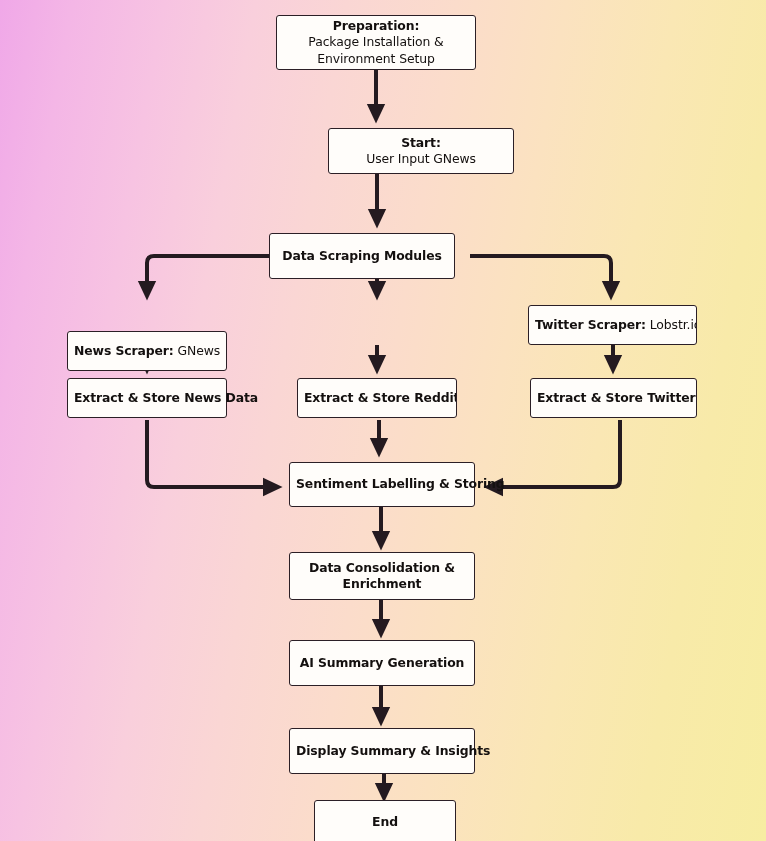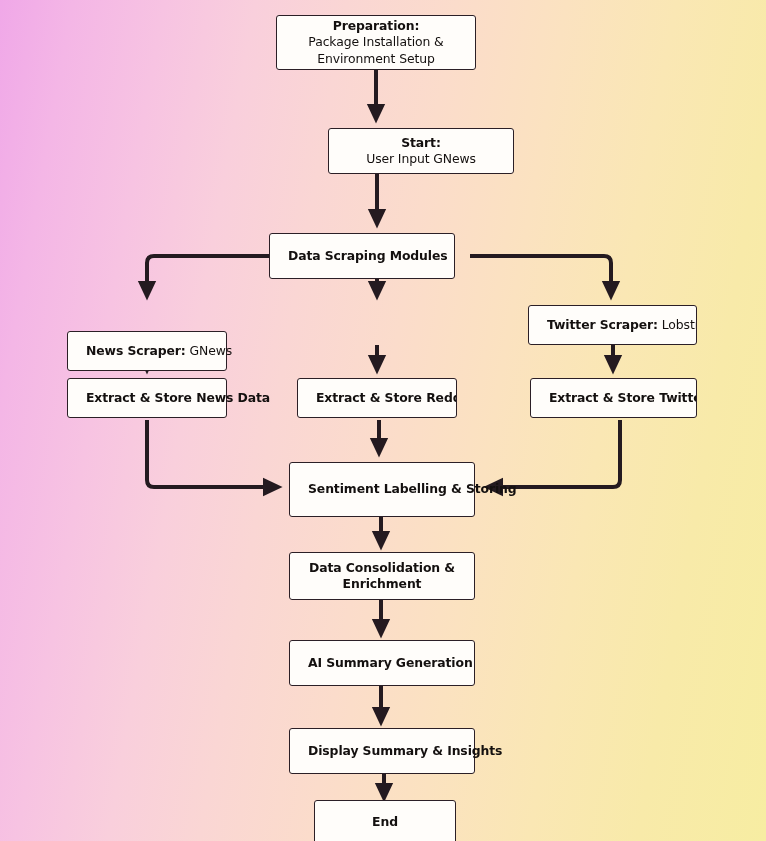--- a/index.html
+++ b/index.html
@@ -43,21 +43,21 @@
     border: 1.6px solid #2b1f26;
     border-radius: 3px;
     display: flex;
     align-items: center;
     justify-content: center;
     text-align: center;
     color: #14100f;
     font-size: 12.4px;
     line-height: 1.32;
     letter-spacing: -0.1px;
-    padding: 2px 18px;
+    padding: 2px 6px;
     white-space: nowrap;
   }
   .node .inner {
     width: 100%;
   }
   .node b {
     font-weight: 700;
   }
   .node .sub {
     font-weight: 400;
@@ -160,21 +160,21 @@
       <b>Extract &amp; Store Reddit Data</b>
     </div>
   </div>
 
   <div class="node clipped" style="left:530px; top:378px; width:167px; height:40px;">
     <div class="inner">
       <b>Extract &amp; Store Twitter Data</b>
     </div>
   </div>
 
-  <div class="node" style="left:289px; top:462px; width:186px; height:55px;">
+  <div class="node" style="left:289px; top:462px; width:186px; height:45px;">
     <div class="inner">
       <b>Sentiment Labelling &amp; Storing</b>
     </div>
   </div>
 
   <div class="node wrap" style="left:289px; top:552px; width:186px; height:48px;">
     <div class="inner">
       <b>Data Consolidation &amp;</b><br>
       <b>Enrichment</b>
     </div>

